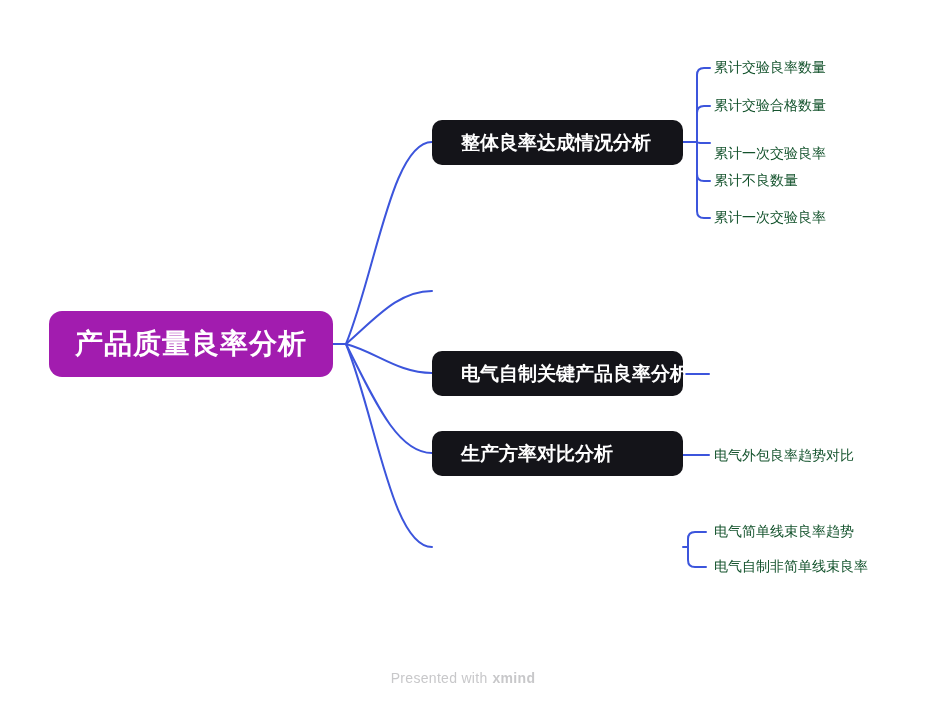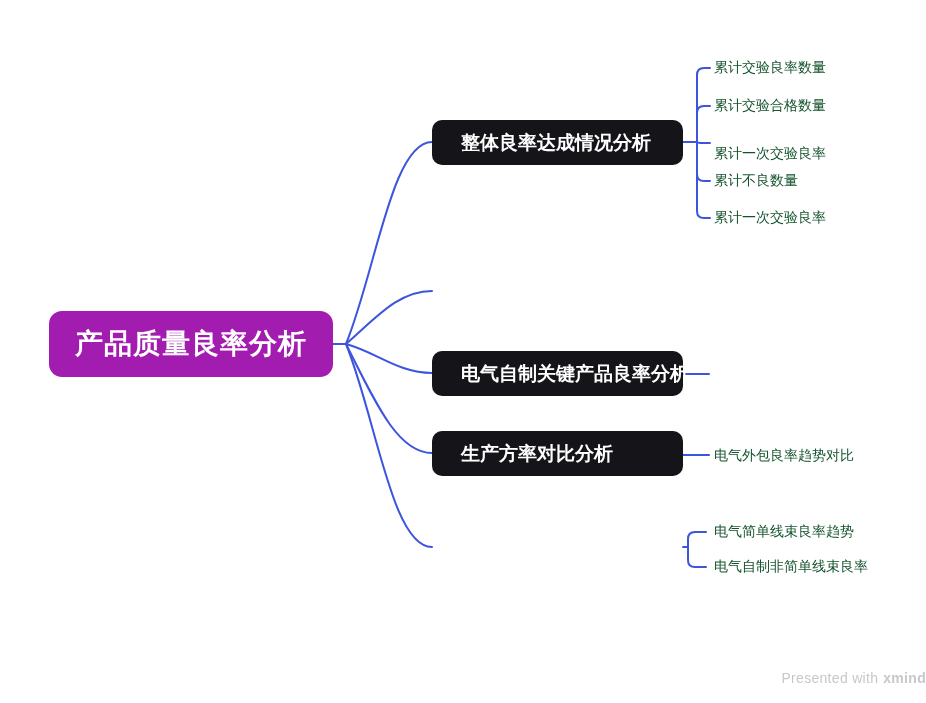--- a/index.html
+++ b/index.html
@@ -69,21 +69,21 @@
     font-size: 14px;
     font-weight: 400;
     white-space: nowrap;
     cursor: default;
   }
   .footer {
     position: absolute;
     left: 0;
     right: 0;
     top: 670px;
-    text-align: right;
+    text-align: center;
     font-size: 14px;
     color: #C8C8CA;
     letter-spacing: 0.3px;
   }
   .footer .brand {
     font-weight: 700;
     margin-left: 5px;
   }
 </style>
 </head>

